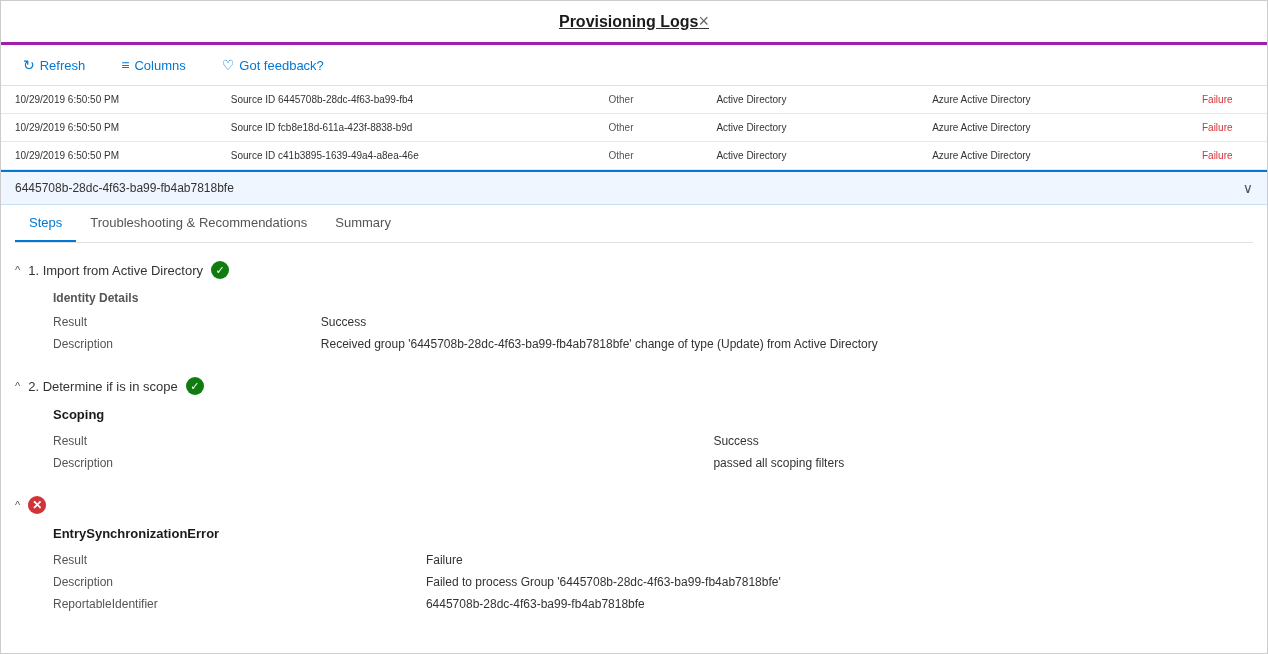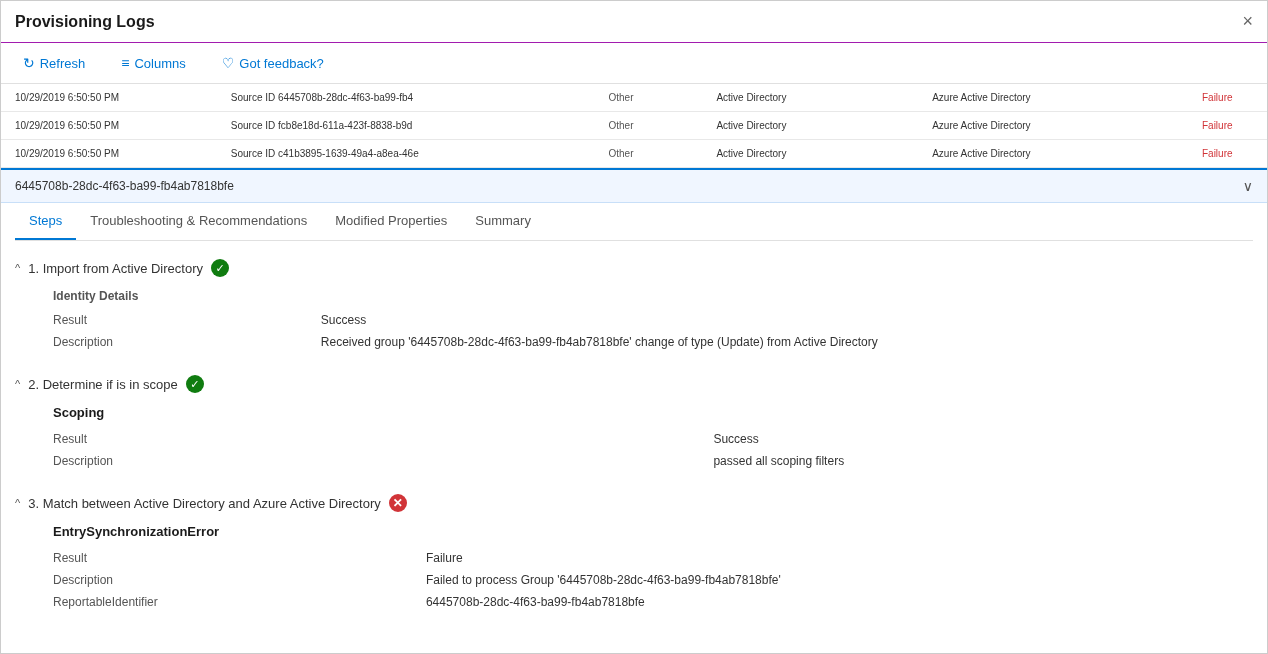--- a/index.html
+++ b/index.html
@@ -1,20 +1,20 @@
 <!DOCTYPE html>
 <html><head>
   <meta charset="utf-8">
   <style>
     * { box-sizing: border-box; margin: 0; padding: 0; }
     body { font-family: 'Segoe UI', Arial, sans-serif; font-size: 13px; color: #333; background: #fff; }
     
     .window { border: 1px solid #ccc; width: 1268px; min-height: 654px; background: #fff; position: relative; }
     
-    .title-bar { display: flex; align-items: center; justify-content: space-between; padding: 10px 14px; border-bottom: 1px solid #a21caf; }
+    .title-bar { display: flex; align-items: center; justify-content: center; padding: 10px 14px; border-bottom: 3px solid #a21caf; text-decoration: underline; }
     .title-bar h1 { font-size: 16px; font-weight: 600; color: #1a1a1a; }
     .close-btn { font-size: 18px; cursor: pointer; color: #666; border: none; background: none; }
     
     .toolbar { display: flex; align-items: center; padding: 8px 14px; gap: 20px; border-bottom: 1px solid #e0e0e0; }
     .toolbar-btn { display: flex; align-items: center; gap: 5px; background: none; border: none; cursor: pointer; font-size: 13px; color: #0078d4; padding: 4px 8px; }
     .toolbar-btn .icon { font-size: 14px; }
     
     .log-table { width: 100%; border-collapse: collapse; }
     .log-table tr { border-bottom: 1px solid #e8e8e8; }
     .log-table td { padding: 8px 14px; font-size: 10px; color: #333; }
@@ -109,21 +109,20 @@
   <div class="selected-row-bar">
     <span>6445708b-28dc-4f63-ba99-fb4ab7818bfe</span>
     <span class="chevron-down">∨</span>
   </div>
 
   <div class="detail-panel">
 
     <div class="tabs">
       <a class="tab active">Steps</a>
       <a class="tab">Troubleshooting &amp; Recommendations</a>
-      <a class="tab">Modified Properties</a>
       <a class="tab">Summary</a>
     </div>
 
     <div class="steps-content" id="steps-content">
     <div class="step-section">
     <div class="step-header">
       <span class="chevron-up">^</span>
       <span class="step-title">1. Import from Active Directory</span>
       <span class="step-icon-success">✓</span>
     </div>
@@ -164,21 +163,20 @@
         <td class="label">Description</td>
         <td class="value">passed all scoping filters</td>
       </tr>
     </tbody>
       </table>
     </div>
   </div>
         <div class="step-section">
     <div class="step-header">
       <span class="chevron-up">^</span>
-      <span class="step-title">3. Match between Active Directory and Azure Active Directory</span>
       <span class="step-icon-error">✕</span>
     </div>
     <div class="step-detail">
 
       <div class="detail-section-title">EntrySynchronizationError</div>
       <table class="detail-table">
         <tbody>
       <tr>
         <td class="label">Result</td>
         <td class="value">Failure</td>

